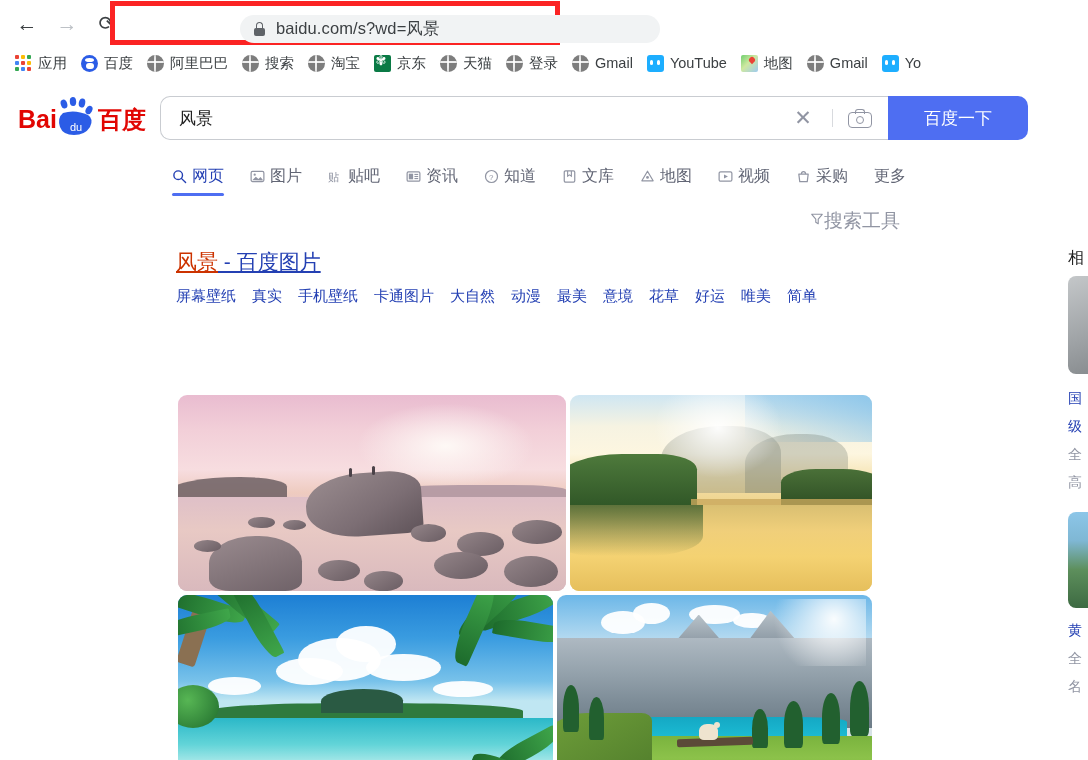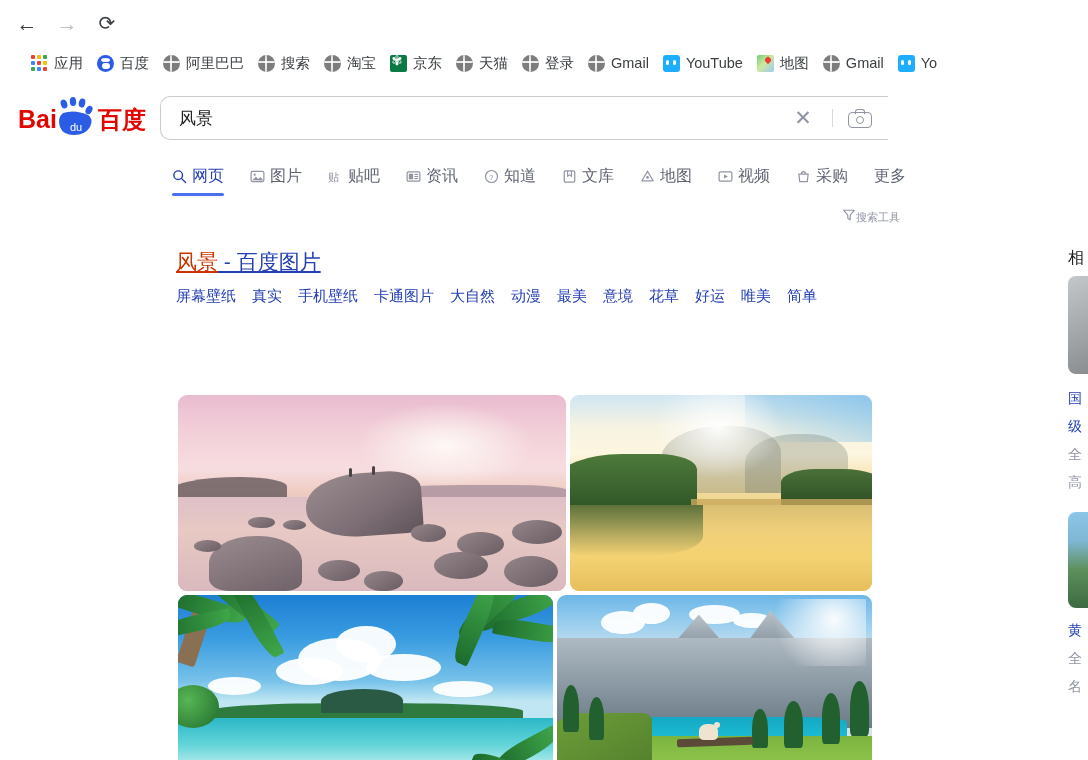--- a/index.html
+++ b/index.html
@@ -38,21 +38,21 @@
     display:flex; align-items:center; padding-left:14px;
   }
   #lock-icon { width:11px; height:14px; position:relative; margin-right:11px; flex:none; }
   #lock-icon .body { position:absolute; left:0; bottom:0; width:11px; height:8px; background:#5f6368; border-radius:2px; }
   #lock-icon .shackle { position:absolute; left:2px; top:0; width:7px; height:7px; border:1.6px solid #5f6368; border-bottom:none; border-radius:4px 4px 0 0; }
   #url-text { font-size:16.5px; color:#3c4043; letter-spacing:0.1px; white-space:nowrap; }
 
   
   #bookmarks-bar {
     position:absolute; left:0; top:46px; width:1072px; height:34px;
-    display:flex; align-items:center; padding-left:24px; overflow:hidden;
+    display:flex; align-items:center; padding-left:8px; overflow:hidden;
   }
   .bookmark { display:flex; align-items:center; height:26px; padding:0 7px; border-radius:4px; cursor:pointer; flex:none; }
   .bookmark .bm-label { font-size:14.5px; color:#3c4043; margin-left:6px; white-space:nowrap; }
   .bm-icon { width:17px; height:17px; flex:none; position:relative; }
 
   
   .ico-apps { display:grid; grid-template-columns:repeat(3,4px); grid-template-rows:repeat(3,4px); gap:2px; }
   .ico-apps i { display:block; width:4px; height:4px; border-radius:1px; }
 
   
@@ -110,21 +110,21 @@
   .tab.active .tab-underline { position:absolute; left:0; bottom:-2px; width:100%; height:3px; background:#4e6ef2; border-radius:2px; }
   .tab-ico { width:15px; height:15px; position:relative; flex:none; color:#9195a3; }
   .tab.active .tab-ico { color:#2440b3; }
   .tab-ico svg { display:block; }
   .tab.nolabelicon .tab-label { margin-left:0; }
 
   
   #result-bar { position:absolute; left:172px; top:128px; width:856px; height:22px; }
   #result-count { position:absolute; left:0; top:0; font-size:14.5px; color:#9195a3; }
   #search-tools { position:absolute; right:128px; top:0; display:flex; align-items:center; cursor:pointer; }
-  #search-tools .st-label { font-size:11px; color:#9195a3; }
+  #search-tools .st-label { font-size:19px; color:#9195a3; }
 
   
   #result-title { position:absolute; left:176px; top:168px; font-size:21px; white-space:nowrap; }
   #result-title .kw { color:#cc3300; text-decoration:underline; }
   #result-title .rest { color:#2440b3; text-decoration:underline; }
 
   #result-tags { position:absolute; left:176px; top:207px; display:flex; }
   #result-tags .tag { font-size:15px; color:#2440b3; margin-right:16px; cursor:pointer; white-space:nowrap; }
 
   
@@ -209,20 +209,29 @@
     <div class="navbtn" id="back-button">
       <span>←</span>
     </div>
     <div class="navbtn" id="forward-button">
       <span>→</span>
     </div>
     <div class="navbtn" id="reload-button">
       <span>⟳</span>
     </div>
 
+    <div id="url-highlight">
+      <div id="omnibox">
+        <span id="lock-icon">
+          <span class="shackle"></span>
+            <span class="body"></span>
+        </span>
+        <span id="url-text">baidu.com/s?wd=风景</span>
+      </div>
+    </div>
   </div>
 
   <div id="bookmarks-bar">
     <div class="bookmark">
       <span class="bm-icon ico-apps">
         <i style="background:#ea4335"></i>
           <i style="background:#fbbc05"></i>
           <i style="background:#34a853"></i>
         <i style="background:#4285f4"></i>
           <i style="background:#ea4335"></i>
@@ -317,20 +326,21 @@
     <div id="search-input-box">
       <span id="search-input-value">风景</span>
     </div>
     <div id="search-clear-icon">✕</div>
     <div id="search-divider"></div>
     <div id="camera-icon">
       <span class="chump"></span>
         <span class="cbody"></span>
         <span class="clens"></span>
     </div>
+    <button id="search-submit">百度一下</button>
   </div>
 
   <div id="tab-bar">
     <div class="tab active">
       <span class="tab-ico">
         <svg width="15" height="15" viewBox="0 0 16 16">
             <circle cx="6.6" cy="6.6" r="4.6" fill="none" stroke="currentColor" stroke-width="1.5"></circle>
             <line x1="10" y1="10" x2="14.5" y2="14.5" stroke="currentColor" stroke-width="1.5" stroke-linecap="round"></line>
           </svg>
       </span>

